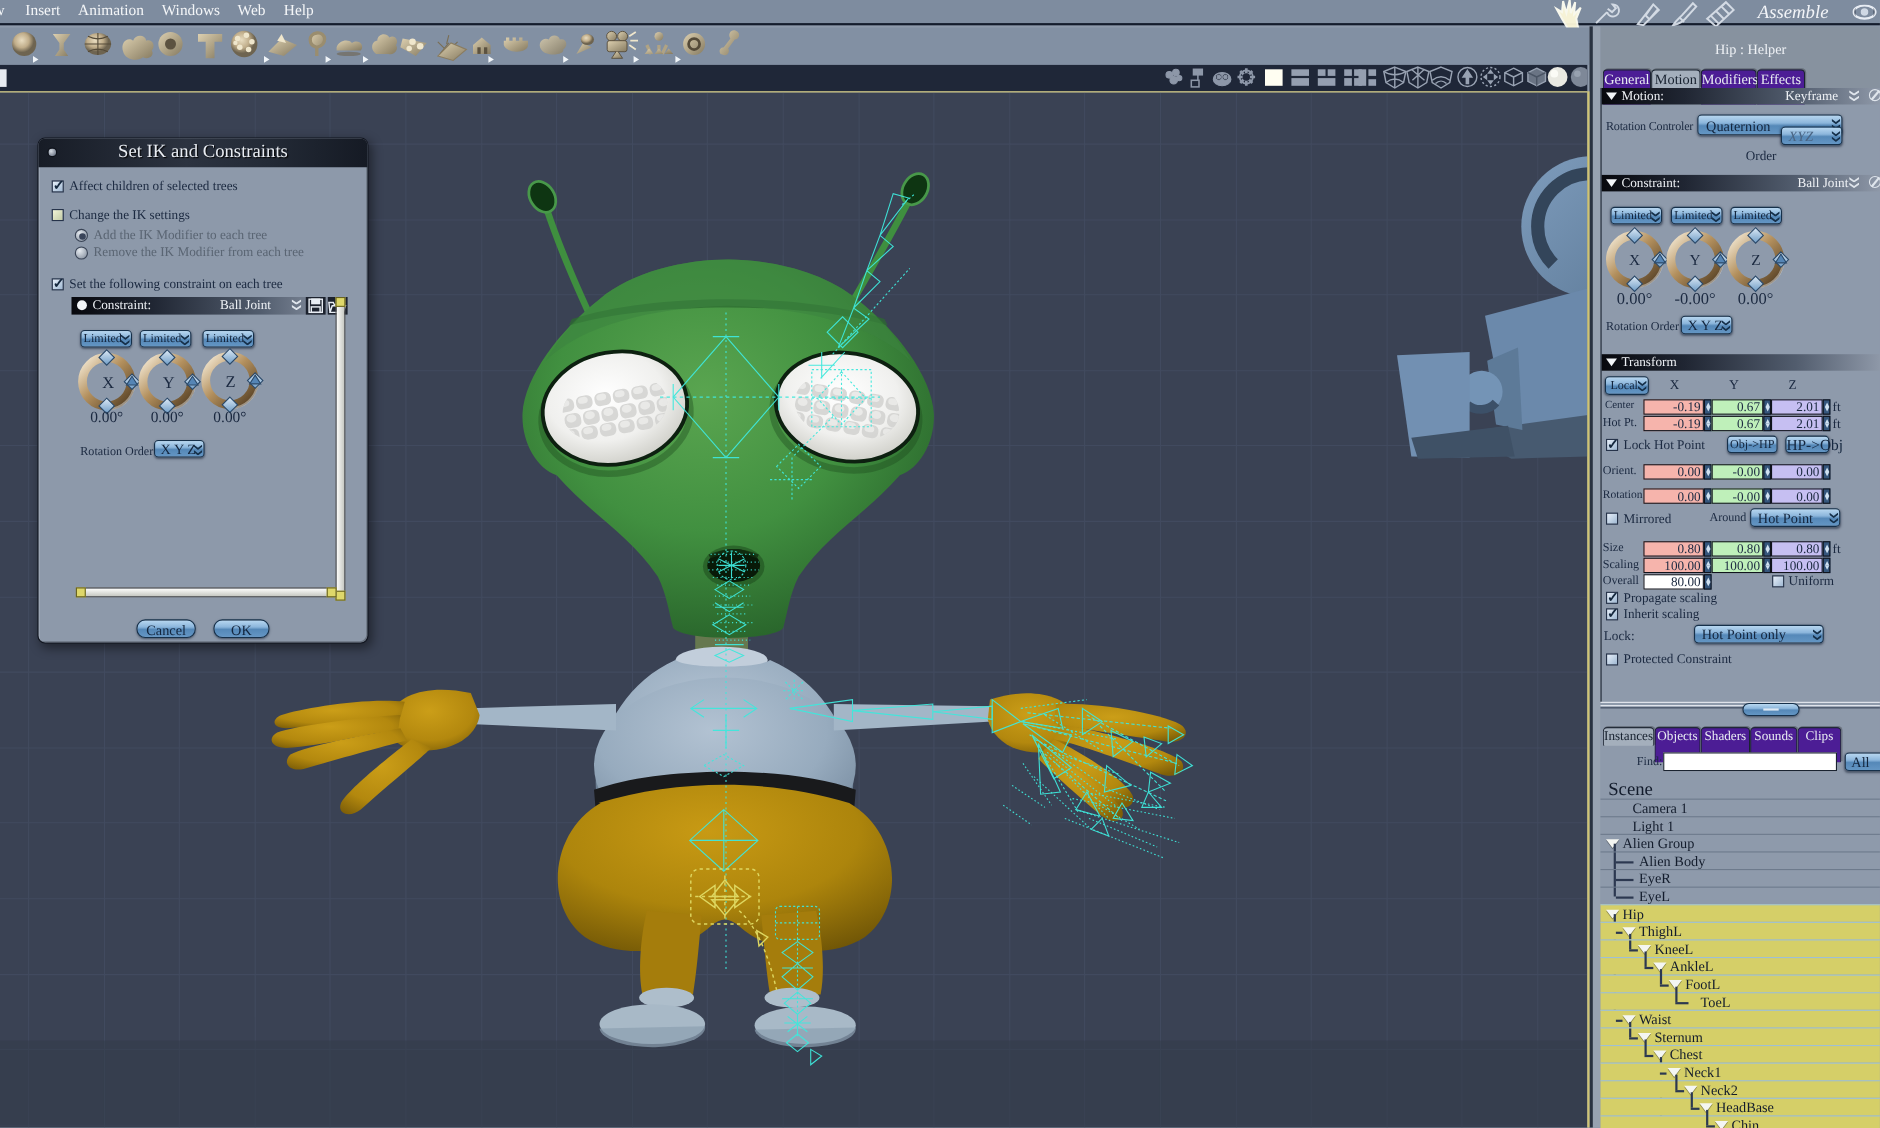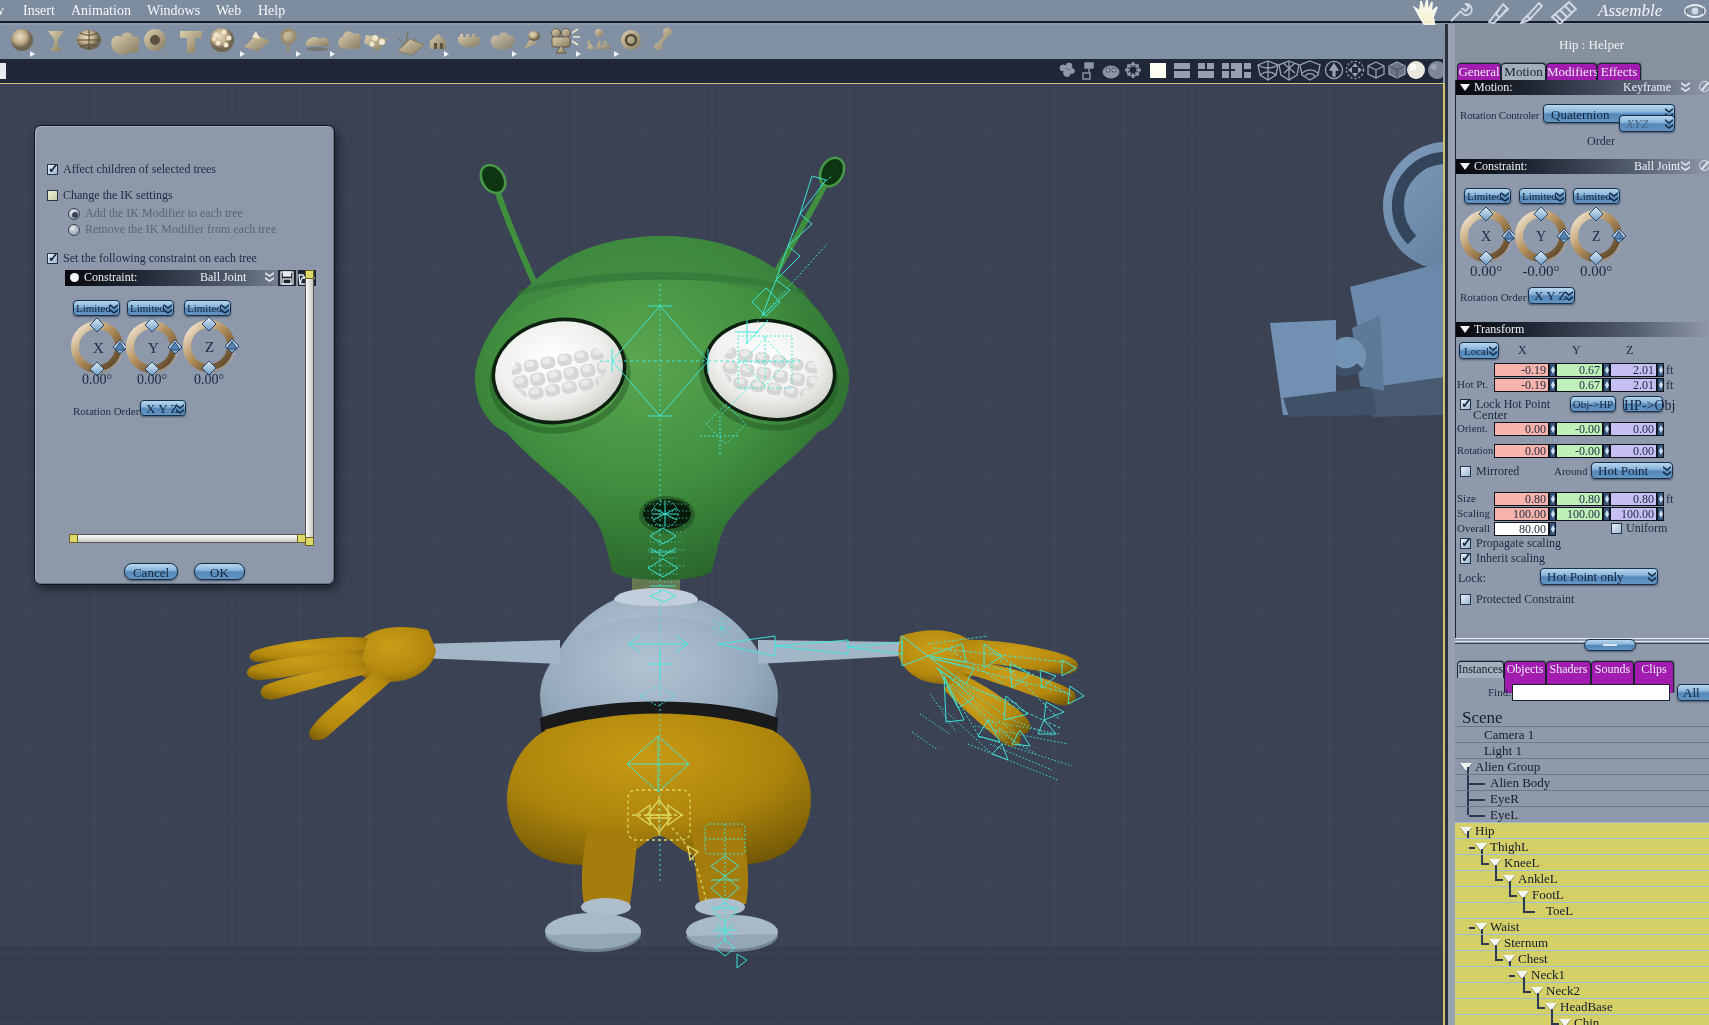--- a/index.html
+++ b/index.html
@@ -20,21 +20,21 @@
 .btn{background:linear-gradient(180deg,#b8d7f0 0%,#8cb6dc 40%,#5588b8 55%,#6496c4 100%);
  border:1px solid #16304a;border-radius:4px;color:#13253d;box-shadow:0 1px 2px rgba(10,20,40,.5);}
 .chk{position:absolute;width:11px;height:11px;border:1px solid #26334a;background:linear-gradient(135deg,#e8f0fa,#9fb8d2);}
 .chk.on:after{content:"✓";position:absolute;left:0px;top:-4px;font-size:13px;font-weight:bold;color:#14273d;}
 .lbl{position:absolute;color:#1b2940;font-size:12px;white-space:nowrap;}
 .fld{position:absolute;height:14px;border:1px solid #10131c;font-size:12px;color:#1b2940;text-align:right;padding:0 2px;line-height:13px;}
 .fx{background:#f6b4ac;} .fy{background:#bff0ba;} .fz{background:#c6bff2;}
 .stp{position:absolute;width:7px;height:14px;background:#35567c;border:1px solid #10131c;}
 .stp:before{content:"";position:absolute;left:1px;top:2px;border-left:2px solid transparent;border-right:2px solid transparent;border-bottom:4px solid #cfe0f0;}
 .stp:after{content:"";position:absolute;left:1px;bottom:2px;border-left:2px solid transparent;border-right:2px solid transparent;border-top:4px solid #cfe0f0;}
-.tab{height:32px;background:#a21caf;border:1px solid #1a2330;border-bottom:none;border-radius:4px 4px 0 0;
+.tab{height:32px;background:#4c1d95;border:1px solid #1a2330;border-bottom:none;border-radius:4px 4px 0 0;
  color:#e8ecf2;font-size:13px;text-align:center;padding-top:0px;box-shadow:1px -1px 0 rgba(0,0,0,.25);}
 .tab.sel{background:#a4afbc;color:#16202e;height:17px;z-index:2;}
 .tri{position:absolute;left:4px;top:4px;width:0;height:0;border-left:5px solid transparent;border-right:5px solid transparent;border-top:7px solid #f2f5f8;}
 .dblchev{position:absolute;top:2px;width:9px;height:11px;}
 .dblchev:before{content:"";position:absolute;left:0;top:0;width:9px;height:5px;background:#dfe5ec;clip-path:polygon(0 0,50% 60%,100% 0,100% 40%,50% 100%,0 40%);}
 .dblchev:after{content:"";position:absolute;left:0;top:5px;width:9px;height:5px;background:#dfe5ec;clip-path:polygon(0 0,50% 60%,100% 0,100% 40%,50% 100%,0 40%);}
 .gimb{position:absolute;top:1px;width:11px;height:11px;border:1.5px solid #dfe5ec;border-radius:50%;}
 .gimb:before{content:"";position:absolute;left:4px;top:-1px;width:2px;height:11px;background:#dfe5ec;transform:rotate(40deg);}
 .dc2{position:absolute;right:1px;top:0px;width:10px;height:100%;}
 .dc2:before{content:"";position:absolute;right:0;top:3px;width:8px;height:5px;
@@ -592,21 +592,21 @@
     <div class="abs btn" style="left:73px;top:263px;width:47px;height:17px;font-size:13px;padding:0 0 0 5px;">X Y Z<span class="dc2"></span></div>
 
     <div class="abs hdr" style="left:1px;top:298px;width:253px;height:15px;font-size:12px;">
       <span class="tri"></span>
         <span style="position:absolute;left:18px;top:0px;">Transform</span>
     </div>
     <div class="abs btn" style="left:4px;top:318px;width:40px;height:17px;font-size:11px;padding:2px 0 0 4px;">Local<span class="dc2"></span></div>
     <div class="lbl" style="left:63px;top:319px;">X</div>
       <div class="lbl" style="left:117px;top:319px;">Y</div>
       <div class="lbl" style="left:171px;top:319px;">Z</div>
-    <div class="lbl" style="left:18px;top:339px;font-size:13px;margin-top:44px;">Center</div>
+    <div class="lbl" style="left:4px;top:339px;font-size:10px;">Center</div>
     <div class="lbl" style="left:2px;top:354px;font-size:11px;">Hot Pt.</div>
     <div class="fld fx" style="left:39px;top:339px;width:55px;">-0.19</div>
       <div class="stp" style="left:94px;top:339px;"></div>
     <div class="fld fy" style="left:101px;top:339px;width:47px;">0.67</div>
       <div class="stp" style="left:148px;top:339px;"></div>
     <div class="fld fz" style="left:155px;top:339px;width:47px;">2.01</div>
       <div class="stp" style="left:202px;top:339px;"></div>
     <div class="lbl" style="left:211px;top:339px;">ft</div>
     <div class="fld fx" style="left:39px;top:354px;width:55px;">-0.19</div>
       <div class="stp" style="left:94px;top:354px;"></div>
@@ -783,20 +783,25 @@
           <span class="tln" style="left:96px;top:-6px;width:2px;height:14px;"></span>
           <span class="tln" style="left:96px;top:8px;width:8px;height:2px;"></span>
           <span class="ttri" style="left:104px;"></span>
           <span class="tx" style="left:119px;">Chin</span>
         </div>
     </div>
   </div>
 
   <div class="abs" id="dialog" style="left:34px;top:125px;width:301px;height:460px;background:#8d99aa;
    border:1px solid #10141e;border-radius:7px;box-shadow:3px 4px 10px rgba(0,0,0,.45), inset 1px 1px 0 rgba(255,255,255,.25), inset -1px -1px 0 rgba(0,0,0,.25);">
+    <div class="abs" style="left:0;top:0;width:299px;height:26px;border-radius:6px 6px 0 0;font-size:17px;color:#e8ecf2;
+      background:linear-gradient(90deg,#171c26,#2c3340 45%,#232a36 70%,#151a24);">
+      <span style="position:absolute;left:8px;top:8px;width:9px;height:9px;border-radius:50%;background:radial-gradient(circle at 35% 35%,#d8dee6,#525c6e);border:1px solid #0c1018;"></span>
+      <span style="position:absolute;left:0;width:100%;text-align:center;top:2px;text-shadow:1px 1px 1px #000;">Set IK and Constraints</span>
+    </div>
     <div class="chk on" style="left:12px;top:38px;"></div>
       <div class="lbl" style="left:28px;top:36px;font-size:12px;">Affect children of selected trees</div>
     <div class="chk" style="left:12px;top:64px;background:linear-gradient(135deg,#f2f4d8,#c2cba6);"></div>
       <div class="lbl" style="left:28px;top:62px;font-size:12px;">Change the IK settings</div>
     <div class="rad on" style="left:33px;top:82px;"></div>
       <div class="lbl dim" style="left:50px;top:80px;font-size:12px;">Add the IK Modifier to each tree</div>
     <div class="rad" style="left:33px;top:98px;"></div>
       <div class="lbl dim" style="left:50px;top:96px;font-size:12px;">Remove the IK Modifier from each tree</div>
     <div class="chk on" style="left:12px;top:127px;"></div>
       <div class="lbl" style="left:28px;top:125px;font-size:12px;">Set the following constraint on each tree</div>

